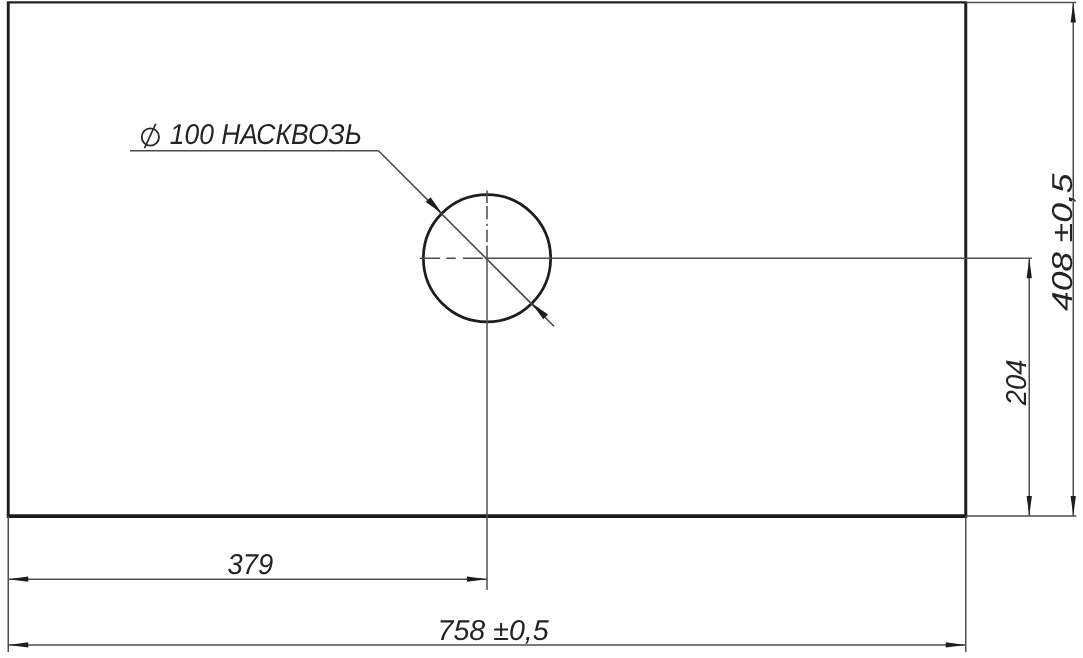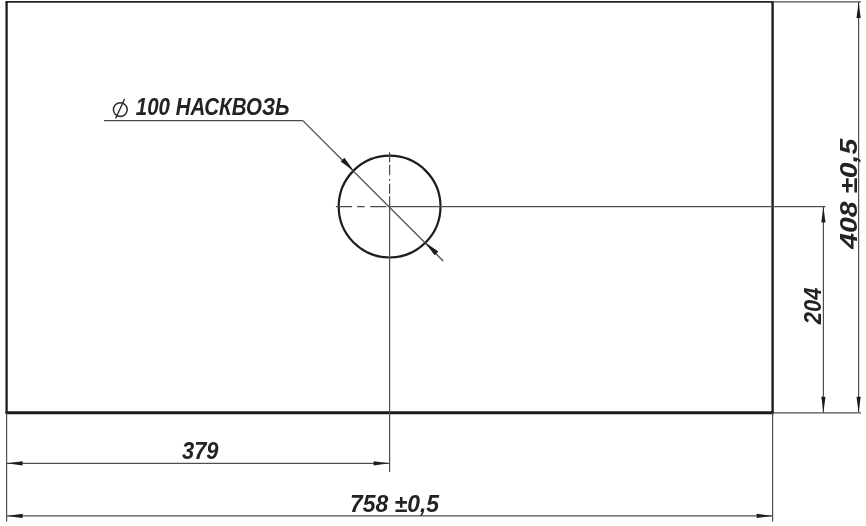--- a/index.html
+++ b/index.html
@@ -1,16 +1,16 @@
 <!DOCTYPE html>
 <html><head>
 <meta charset="utf-8">
 <style>
   html,body{margin:0;padding:0;background:#ffffff;}
-  .page{width:861px;height:526px;position:relative;background:#ffffff;overflow:hidden;font-weight:bold;}
+  .page{width:861px;height:526px;position:relative;background:#ffffff;overflow:hidden;}
   text{font-family:"Liberation Sans",sans-serif;font-style:italic;fill:#232323;}
 </style>
 </head>
 <body>
 <div class="page">
 <svg width="866" height="526" viewBox="0 0 866 526" xmlns="http://www.w3.org/2000/svg">
 
   <rect x="0" y="0" width="866" height="526" fill="#ffffff"></rect>
 
   <line x1="5.5" y1="1.9" x2="773.7" y2="1.9" stroke="#222222" stroke-width="1.8"></line>

